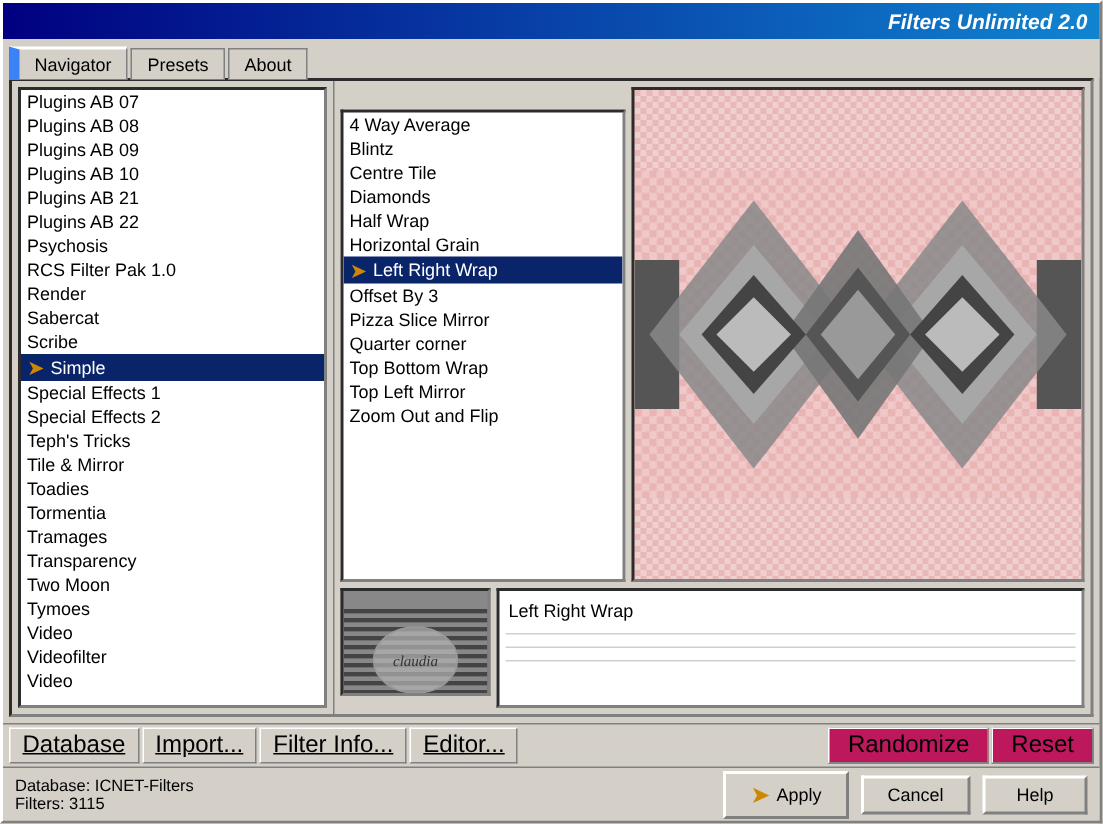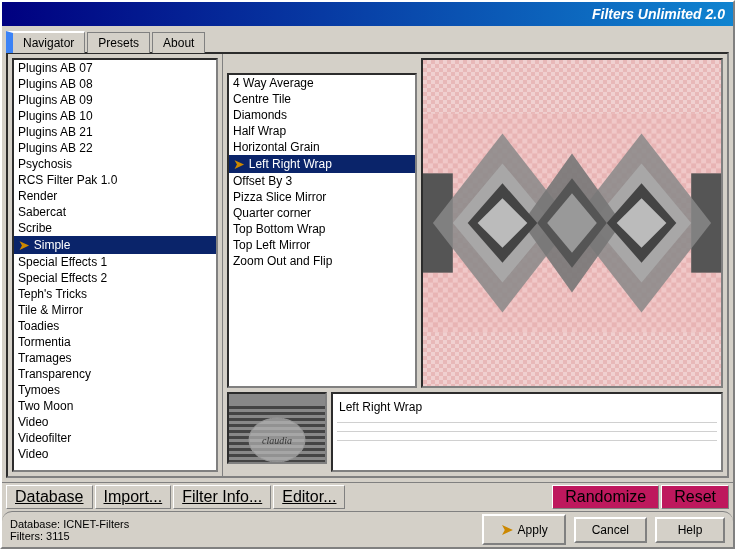--- a/index.html
+++ b/index.html
@@ -240,21 +240,20 @@
     
     .status-bar {
       display: flex;
       align-items: center;
       padding: 2px 8px;
       background: #d4d0c8;
       border-top: 1px solid #808080;
       font-size: 11px;
       height: 36px;
       gap: 8px;
-      border-radius: 10px;
     }
 
     .status-info {
       flex: 1;
     }
 
     .status-btn {
       padding: 4px 16px;
       background: #d4d0c8;
       border: 2px solid #ffffff;
@@ -382,44 +381,47 @@
           <div class="list-item">
             <span>Tormentia</span>
           </div>
           <div class="list-item">
             <span>Tramages</span>
           </div>
           <div class="list-item">
             <span>Transparency</span>
           </div>
           <div class="list-item">
+            <span>Two Moon</span>
+          </div>
+          <div class="list-item">
             <span>Tymoes</span>
-          </div>
-          <div class="list-item">
-            <span>Two Moon</span>
           </div>
           <div class="list-item">
             <span>Video</span>
           </div>
           <div class="list-item">
             <span>Videofilter</span>
           </div>
           <div class="list-item">
             <span>Video</span>
           </div>
         </div>
     </div>
 
     <div class="right-panel">
       <div class="middle-section">
 
         <div class="filter-list-container">
 
         <div class="filter-list-item">
               <span>4 Way Average</span>
+            </div>
+            <div class="filter-list-item">
+              <span>Blintz</span>
             </div>
             <div class="filter-list-item">
               <span>Centre Tile</span>
             </div>
             <div class="filter-list-item">
               <span>Diamonds</span>
             </div>
             <div class="filter-list-item">
               <span>Half Wrap</span>
             </div>

